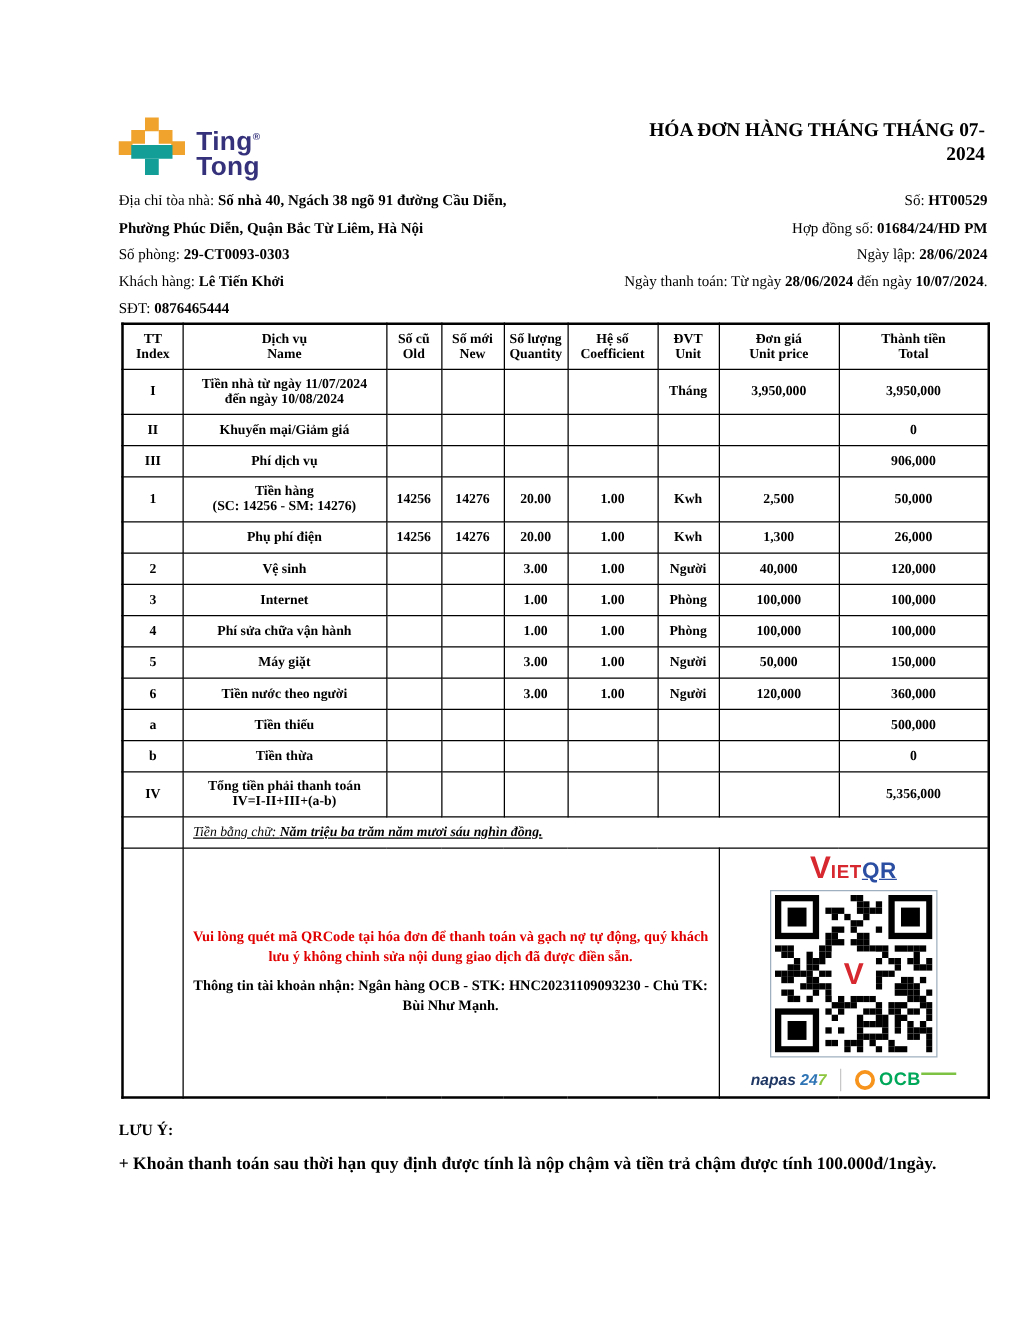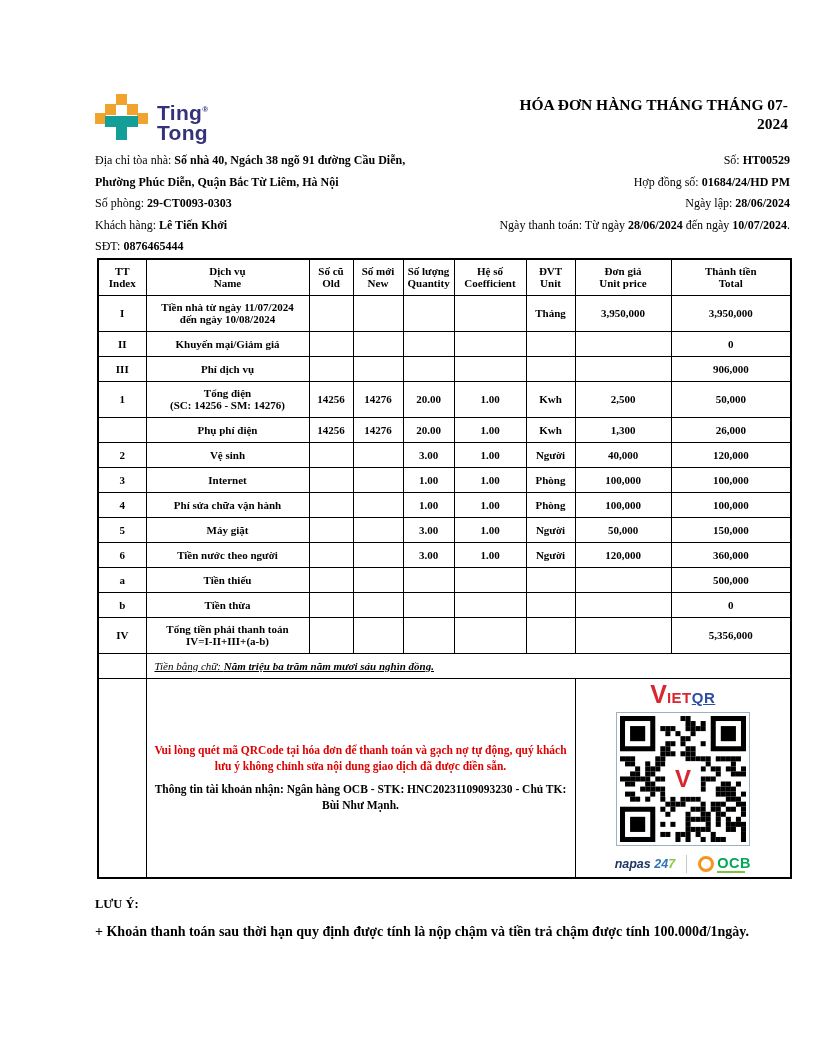--- a/index.html
+++ b/index.html
@@ -66,32 +66,32 @@
   .red-note { color:#E00000; margin-bottom:7px; }
   td.qr-cell { vertical-align:top; padding-top:5px; text-align:center; font-weight:normal; }
 
   
   .vietqr-logo {
     font-family:"Liberation Sans", sans-serif; display:flex;
     align-items:baseline; justify-content:center; line-height:24px;
   }
   .vq-v  { color:#D7282F; font-size:25px; font-weight:900; }
   .vq-iet{ color:#D7282F; font-size:15px; font-weight:800; letter-spacing:.5px; }
-  .vq-qr { color:#2B4EA2; font-size:15px; font-weight:800; letter-spacing:.5px;text-decoration:underline; }
+  .vq-qr { color:#2B4EA2; font-size:18px; font-weight:800; letter-spacing:.5px;text-decoration:underline; }
   .qr-box { display:inline-block; border:1px solid #9FB0C0; padding:3px; background:#fff; margin-top:2px; font-size:0; }
   .partners {
     display:flex; align-items:center; justify-content:center; gap:11px;
     margin-top:9px; font-family:"Liberation Sans", sans-serif;
   }
   .napas { font-style:italic; font-weight:bold; font-size:12.5px; color:#1F3864; }
   .napas .n24 { color:#2F75B5; } .napas .n7 { color:#8DC63F; }
   .p-divider { width:1px; height:18px; background:#C8C8C8; }
   .ocb { display:flex; align-items:center; gap:3px; flex-direction:row; }
   .ocb-ring { width:10px; height:10px; border:3.5px solid #F7941D; border-radius:50%; background:#fff; }
-  .ocb-stack { display:flex; flex-direction:column; align-items:flex-start; }
+  .ocb-stack { display:flex; flex-direction:row; align-items:flex-start; }
   .ocb-name { color:#00A859; font-weight:800; font-size:14.5px; letter-spacing:.5px; line-height:14px; }
   .ocb-bar { width:28px; height:2px; background:#7DC242; margin-top:1px; }
 
   
   .notes { position:absolute; left:95px; top:897px; width:660px; }
   .notes-title { font-weight:bold; font-size:12.5px; }
   .notes-body  { margin-top:12px; font-weight:bold; font-size:14px; }
 </style>
 </head>
 <body>
@@ -234,21 +234,21 @@
           <td class="c-num"></td>
           <td class="c-num"></td>
           <td class="c-num"></td>
           <td class="c-num"></td>
           <td class="c-money"></td>
           <td class="c-money">906,000</td>
         </tr>
         <tr class="tall">
           <td class="c-tt">1</td>
           <td class="c-name">
-            <div>Tổng điện</div>
+            <div>Tiền hàng</div>
             <div>(SC: 14256 - SM: 14276)</div>
           </td>
           <td class="c-num">14256</td>
           <td class="c-num">14276</td>
           <td class="c-num">20.00</td>
           <td class="c-num">1.00</td>
           <td class="c-num">Kwh</td>
           <td class="c-money">2,500</td>
           <td class="c-money">50,000</td>
         </tr>

